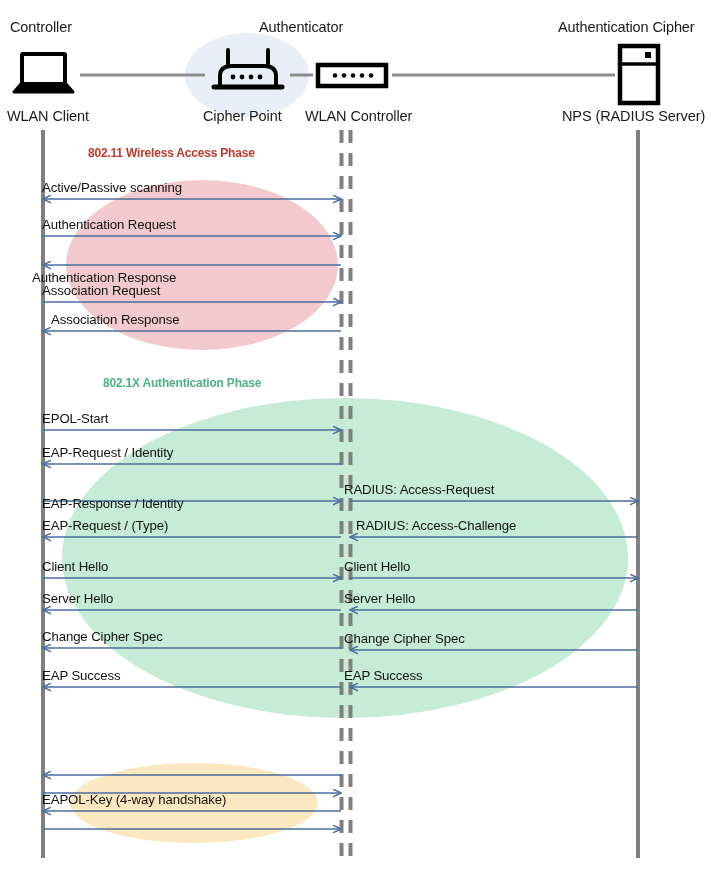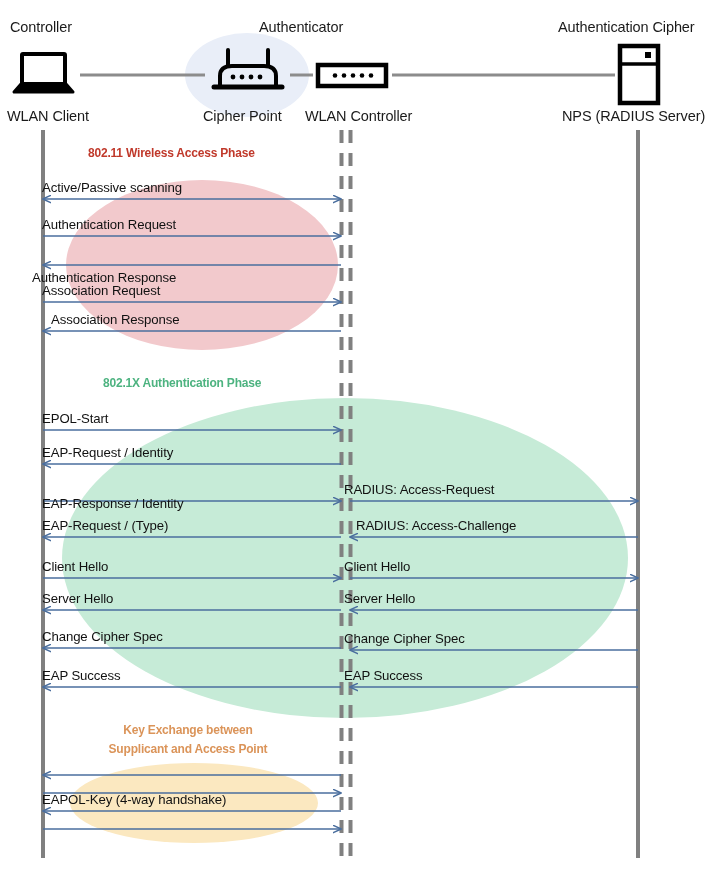--- a/index.html
+++ b/index.html
@@ -154,24 +154,20 @@
   <div class="node-title" style="left:259px; top:19px;text-align:right;">Authenticator</div>
   <div class="node-title" style="left:558px; top:19px;">Authentication Cipher</div>
 
   <div class="node-sublabel" style="left:7px; top:108px;">WLAN Client</div>
   <div class="node-sublabel" style="left:203px; top:108px;">Cipher Point</div>
   <div class="node-sublabel" style="left:305px; top:108px;">WLAN Controller</div>
   <div class="node-sublabel" style="left:562px; top:108px;">NPS (RADIUS Server)</div>
 
   <div class="phase-label" style="left:88px; top:146px; color:#C0392B;">802.11 Wireless Access Phase</div>
   <div class="phase-label" style="left:103px; top:376px; color:#4DB380;">802.1X Authentication Phase</div>
-  <div class="phase-label" style="left:78px; top:721px; color:#DB9459; width:220px; line-height:19px;">
-    <div>Key Exchange between</div>
-    <div>Supplicant and Access Point</div>
-  </div>
 
   <div id="labels-left">
       <div class="msg-label" style="left: 42px; width: 300px; top: 180px;">Active/Passive scanning</div>
       <div class="msg-label" style="left: 42px; width: 300px; top: 217px;">Authentication Request</div>
       <div class="msg-label" style="left: 32px; width: 324px; top: 246px; margin-top: 24px;">Authentication Response</div>
       <div class="msg-label" style="left: 42px; width: 300px; top: 283px;">Association Request</div>
       <div class="msg-label" style="left: 42px; width: 300px; top: 312px; padding-left: 9px;">Association Response</div>
       <div class="msg-label" style="left: 42px; width: 300px; top: 411px;">EPOL-Start</div>
       <div class="msg-label" style="left: 42px; width: 300px; top: 445px;">EAP-Request / Identity</div>
       <div class="msg-label" style="left: 42px; width: 300px; top: 482px; margin-top: 14px;">EAP-Response / Identity</div>

